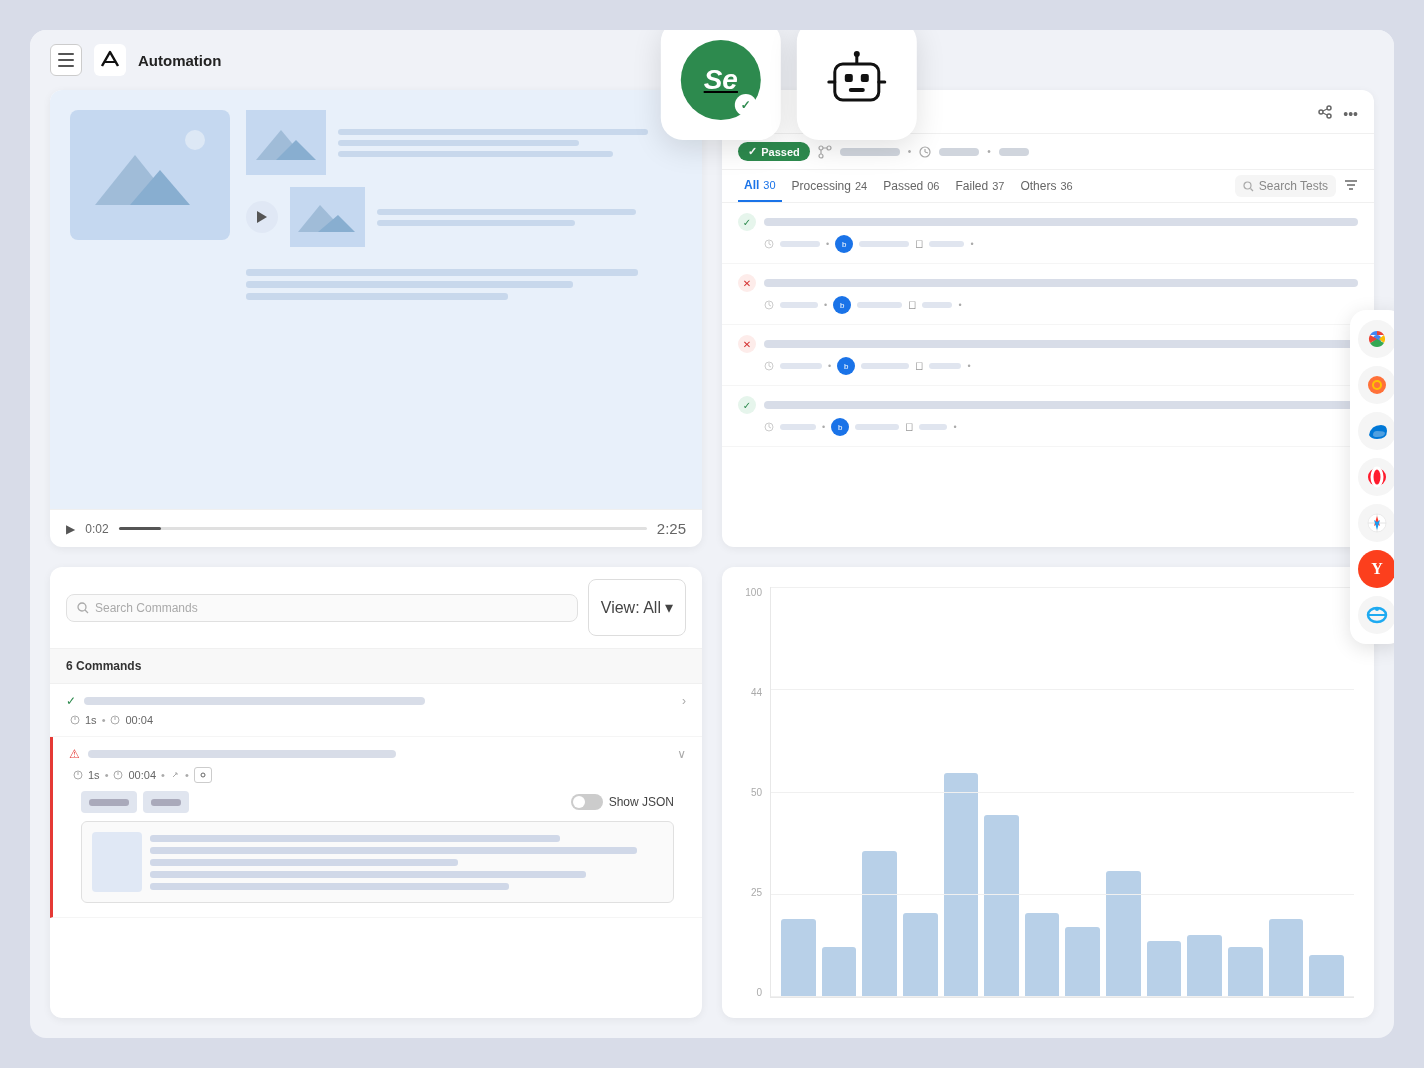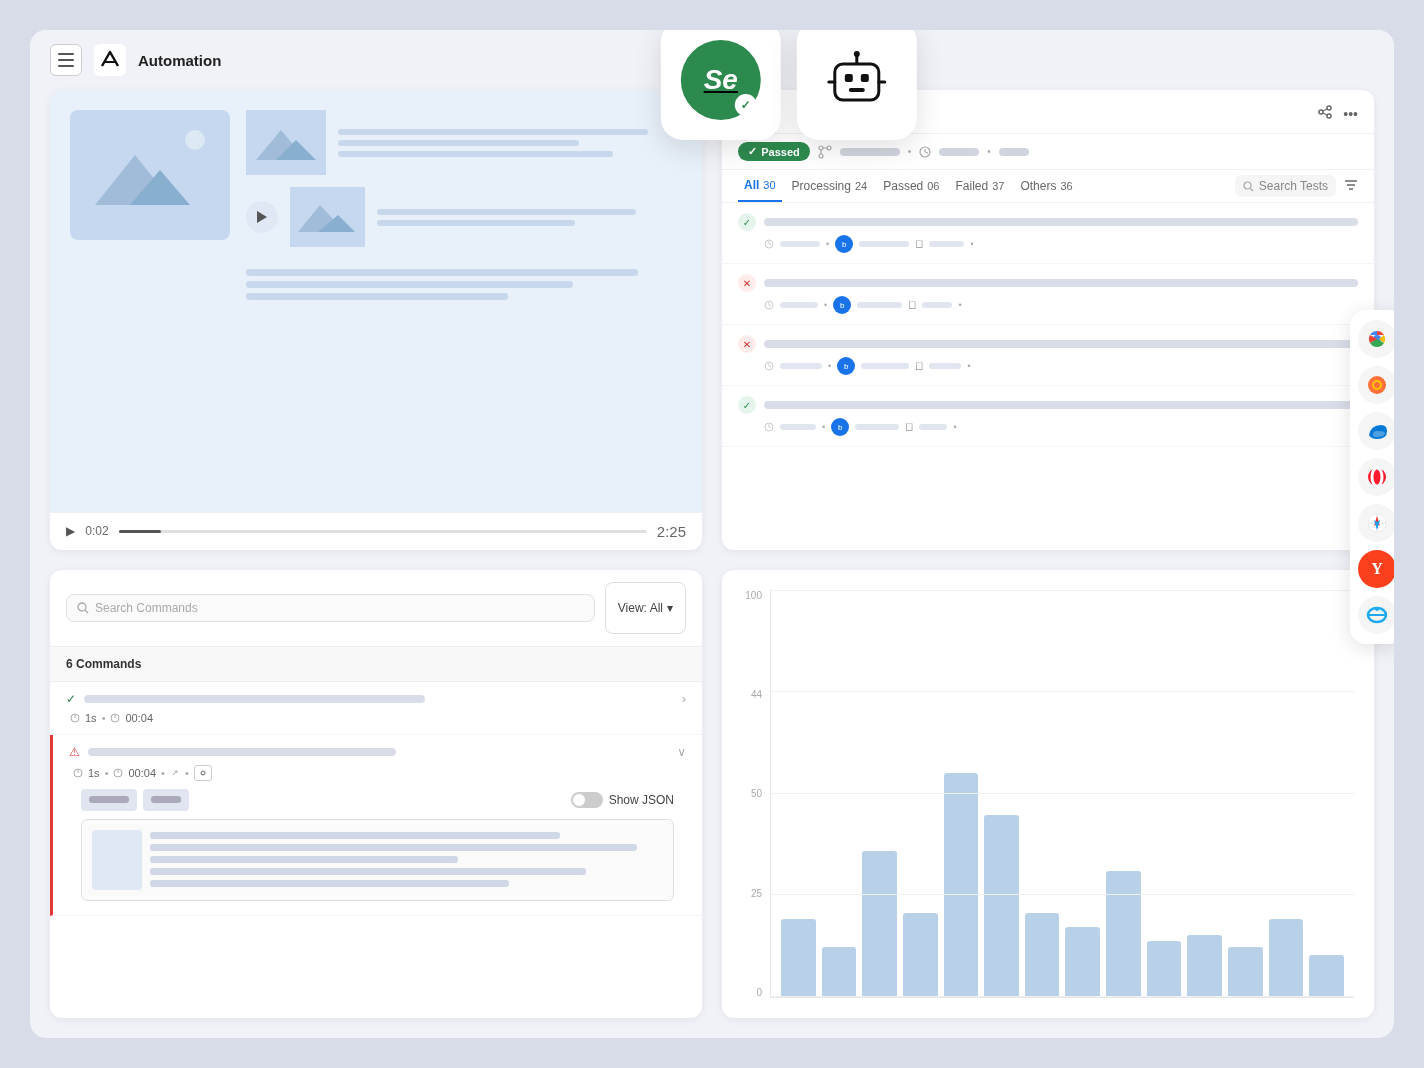--- a/index.html
+++ b/index.html
@@ -373,21 +373,21 @@
       color: #666;
       background: #fafafa;
       display: flex;
       align-items: center;
       gap: 6px;
     }
     .view-all-btn {
       border: 1px solid #ddd;
       border-radius: 8px;
       padding: 18px 12px;
-      font-size: 12px;
+      font-size: 16px;
       background: white;
       cursor: pointer;
       display: flex;
       align-items: center;
       gap: 4px;
       color: #444;
     }
     .commands-count-row {
       padding: 10px 16px;
       background: #f8f8f8;

